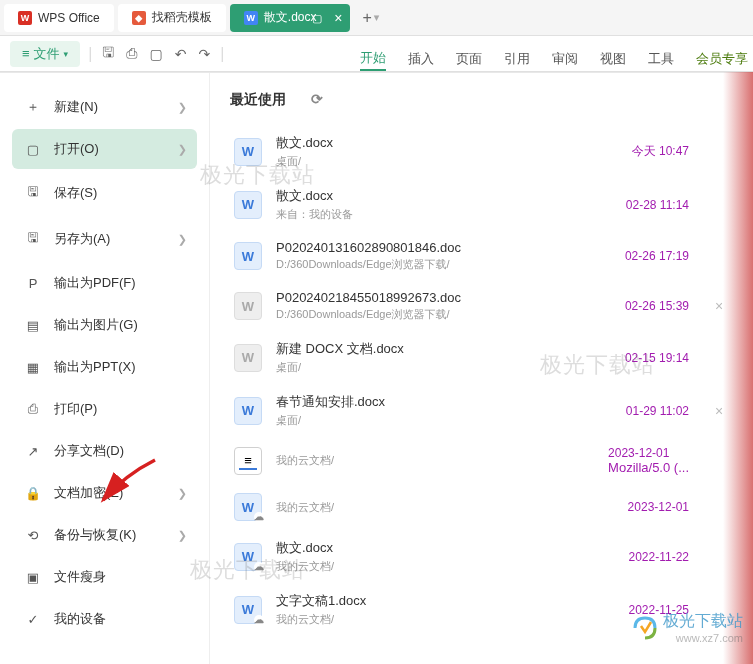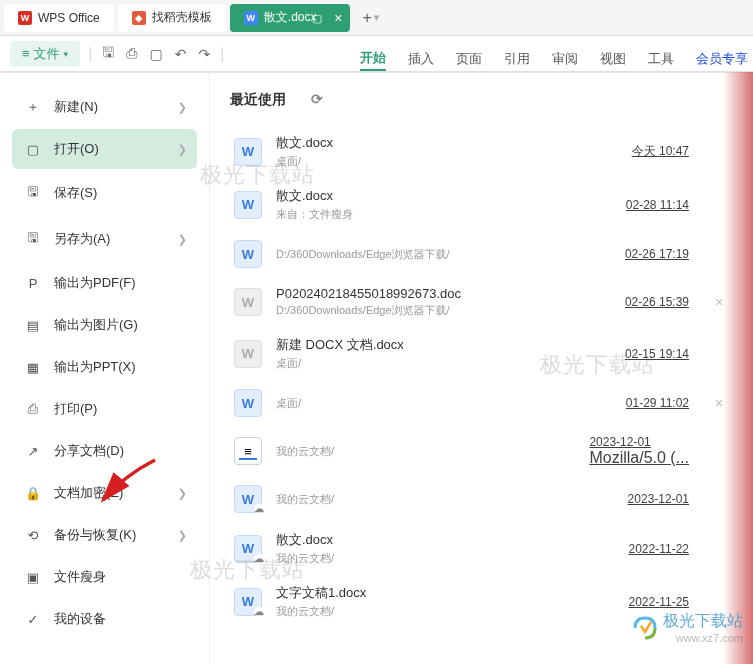--- a/index.html
+++ b/index.html
@@ -21,22 +21,22 @@
 
 
 .toolbar { height: 36px; display: flex; align-items: center; padding: 0 10px; background: #fff; border-bottom: 1px solid #e0e0e0; gap: 8px; }
 .file-btn { background: #e8f5ee; color: #2e9e73; border-radius: 4px; padding: 4px 12px; font-size: 13px; display: flex; align-items: center; gap: 4px; cursor: pointer; }
 .toolbar-icon { color: #666; font-size: 14px; cursor: pointer; padding: 2px; }
 .toolbar-sep { color: #ddd; }
 
 
 .ribbon { position: absolute; top: 48px; left: 360px; height: 24px; display: flex; align-items: center; gap: 22px; font-size: 13px; color: #555; }
 .ribbon-tab { cursor: pointer; padding-bottom: 2px; }
-.ribbon-tab.active { color: #2e9e73; border-bottom: 2px solid #2e9e73; font-weight: 700; }
-.ribbon-vip { color: #1d4ed8; }
+.ribbon-tab.active { color: #2e9e73; border-bottom: 2px solid #2e9e73; font-weight: 400; }
+.ribbon-vip { color: #4d7c0f; }
 
 
 .main { display: flex; height: calc(100% - 72px); background: #fff; border-top: 1px solid #e8e8e8; }
 
 
 .sidebar { width: 210px; padding: 14px 12px; border-right: 1px solid #eee; overflow-y: auto; }
 .sidebar-item { display: flex; align-items: center; padding: 11px 12px; border-radius: 6px; font-size: 13px; color: #333; cursor: pointer; position: relative; margin-bottom: 2px; }
 .sidebar-item.selected { background: #d4ebe0; }
 .sidebar-item .s-icon { width: 18px; margin-right: 12px; color: #555; display: flex; align-items: center; justify-content: center; }
 .sidebar-item .chevron { position: absolute; right: 10px; color: #aaa; font-size: 11px; }
@@ -52,21 +52,21 @@
 .file-icon { width: 28px; height: 28px; border-radius: 4px; display: flex; align-items: center; justify-content: center; font-size: 13px; font-weight: bold; margin-right: 14px; flex-shrink: 0; }
 .fi-word { background: #e3eefc; color: #3b7ad9; border: 1px solid #c5daf5; }
 .fi-word-g { background: #eee; color: #aaa; border: 1px solid #ddd; }
 .fi-wpt { background: #fff; border: 1px solid #d0d0d0; position: relative; }
 .fi-wpt::after { content: ''; position: absolute; bottom: 4px; left: 4px; right: 4px; height: 2px; background: #3b7ad9; }
 .fi-cloud { position: relative; }
 .fi-cloud::after { content: '☁'; position: absolute; bottom: -2px; right: -3px; font-size: 10px; color: #888; background: #fff; border-radius: 50%; line-height: 10px; }
 .file-info { flex: 1; min-width: 0; }
 .file-name { font-size: 13px; color: #333; margin-bottom: 2px; white-space: nowrap; overflow: hidden; text-overflow: ellipsis; }
 .file-path { font-size: 11px; color: #999; white-space: nowrap; overflow: hidden; text-overflow: ellipsis; }
-.file-time { font-size: 12px; color: #404040; margin-right: 20px; white-space: nowrap; text-decoration: underline; }
+.file-time { font-size: 12px; color: #a21caf; margin-right: 20px; white-space: nowrap; }
 .file-remove { color: #bbb; font-size: 14px; cursor: pointer; width: 20px; text-align: center; }
 
 
 .right-edge { position: absolute; right: 0; top: 72px; bottom: 0; width: 30px; background: linear-gradient(90deg, rgba(200,50,50,0) 0%, rgba(200,50,50,0.7) 100%); pointer-events: none; }
 
 
 .watermark-text { position: absolute; color: rgba(100,100,100,0.22); font-size: 22px; pointer-events: none; z-index: 20; white-space: nowrap; letter-spacing: 1px; }
 .watermark-logo { position: absolute; right: 10px; bottom: 20px; pointer-events: none; z-index: 20; font-size: 16px; color: rgba(60,150,200,0.75); display: flex; align-items: center; gap: 4px; }
 .watermark-logo .url { font-size: 11px; color: rgba(100,100,100,0.45); display: block; text-align: right; }
 </style>
@@ -190,28 +190,29 @@
       <div class="file-name">散文.docx</div>
       <div class="file-path">桌面/</div>
     </div>
     <div class="file-time">今天 10:47</div>
     <span style="width:20px"></span>
         </div>
         <div class="recent-item">
     <div class="file-icon fi-word">W</div>
     <div class="file-info">
       <div class="file-name">散文.docx</div>
-      <div class="file-path">来自：文件瘦身</div>
+      <div class="file-path">来自：我的设备</div>
     </div>
     <div class="file-time">02-28 11:14</div>
     <span style="width:20px"></span>
         </div>
         <div class="recent-item">
     <div class="file-icon fi-word">W</div>
     <div class="file-info">
+      <div class="file-name">P020240131602890801846.doc</div>
       <div class="file-path">D:/360Downloads/Edge浏览器下载/</div>
     </div>
     <div class="file-time">02-26 17:19</div>
     <span style="width:20px"></span>
         </div>
         <div class="recent-item">
     <div class="file-icon fi-word-g">W</div>
     <div class="file-info">
       <div class="file-name">P020240218455018992673.doc</div>
       <div class="file-path">D:/360Downloads/Edge浏览器下载/</div>
@@ -224,33 +225,34 @@
     <div class="file-info">
       <div class="file-name">新建 DOCX 文档.docx</div>
       <div class="file-path">桌面/</div>
     </div>
     <div class="file-time">02-15 19:14</div>
     <span style="width:20px"></span>
         </div>
         <div class="recent-item">
     <div class="file-icon fi-word">W</div>
     <div class="file-info">
+      <div class="file-name">春节通知安排.docx</div>
       <div class="file-path">桌面/</div>
     </div>
     <div class="file-time">01-29 11:02</div>
     <span class="file-remove">×</span>
         </div>
         <div class="recent-item">
     <div class="file-icon fi-wpt">≡</div>
     <div class="file-info">
       <div class="file-path">我的云文档/</div>
     </div>
     <div class="file-time">
             <div>2023-12-01</div>
-            <div style="font-size:16px">Mozilla/5.0 (...</div>
+            <div style="font-size:13px">Mozilla/5.0 (...</div>
           </div>
     <span style="width:20px"></span>
         </div>
         <div class="recent-item">
     <div class="file-icon fi-word fi-cloud">W</div>
     <div class="file-info">
       <div class="file-path">我的云文档/</div>
     </div>
     <div class="file-time">2023-12-01</div>
     <span style="width:20px"></span>

